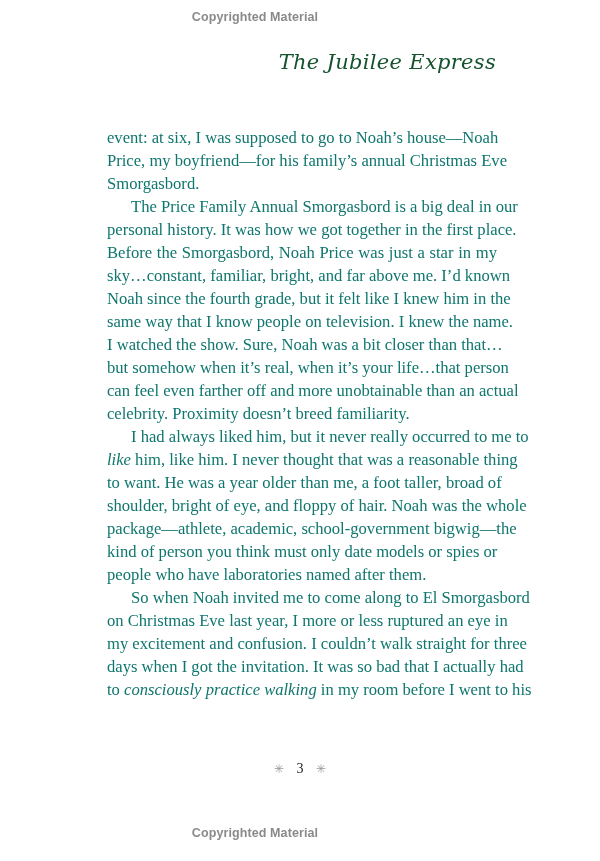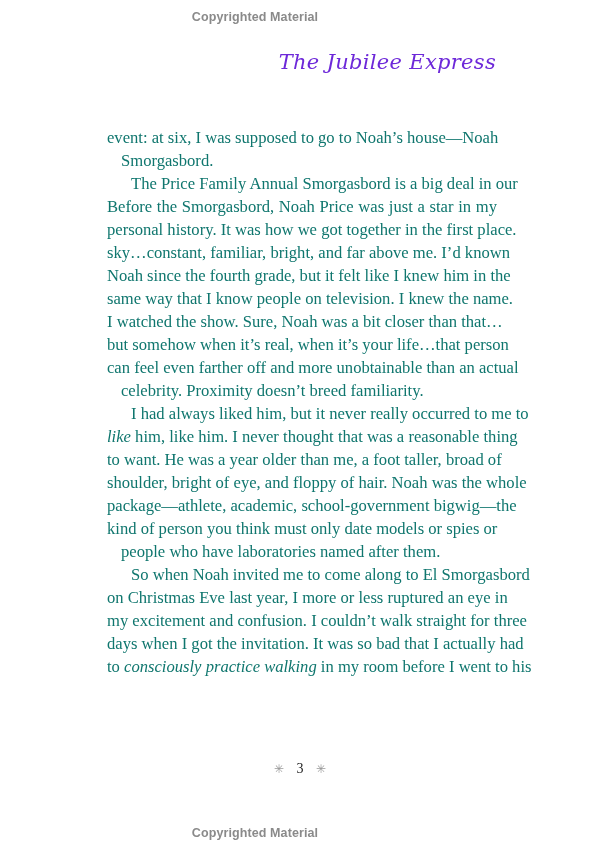--- a/index.html
+++ b/index.html
@@ -7,54 +7,55 @@
   .watermark {
     position: absolute; left: 0; width: 510px; text-align: center;
     font-family: "Liberation Sans", sans-serif; font-weight: bold;
     font-size: 12.5px; color: #8a8a8a; letter-spacing: 0.1px;
   }
   .wm-top { top: 10px; }
   .wm-bottom { top: 826px; }
   .running-head {
     position: absolute; right: 104px; top: 50px;
     font-family: "DejaVu Serif", serif; font-style: italic;
-    font-size: 21px; color: #6d28d9; letter-spacing: 0.3px;
+    font-size: 21px; color: #14532d; letter-spacing: 0.3px;
   }
   .body-text {
     position: absolute; left: 107px; top: 126px; width: 390px;
     font-family: "Liberation Serif", serif; font-size: 16.6px;
     line-height: 23px; color: #0f766e;
   }
   .para { margin: 0; text-align: justify; text-align-last: left; }
   .line { display: block; text-align: justify; text-align-last: justify; white-space: nowrap; }
-  .line.last { text-align-last: left; margin-left: 14px; }
+  .line.last { text-align-last: left; }
   .line.ind { padding-left: 24px; }
   em { font-style: italic; }
   .folio {
     position: absolute; left: 0; width: 600px; top: 761px; text-align: center;
     font-family: "Liberation Serif", serif; font-size: 14px; color: #222;
   }
   .folio .star { color: #9a9a9a; font-size: 12px; margin: 0 9px; }
 </style>
 </head>
 <body>
 
 <div class="watermark wm-top">Copyrighted Material</div>
 
 <div class="running-head">The Jubilee Express</div>
 
 <div class="body-text" id="body-text">
     <div class="para">
       <span class="line">event: at six, I was supposed to go to Noah’s house—Noah</span>
+      <span class="line">Price, my boyfriend—for his family’s annual Christmas Eve</span>
       <span class="line last">Smorgasbord.</span>
     </div>
     <div class="para">
       <span class="line ind">The Price Family Annual Smorgasbord is a big deal in our</span>
+      <span class="line">personal history. It was how we got together in the first place.</span>
       <span class="line">Before the Smorgasbord, Noah Price was just a star in my</span>
-      <span class="line">personal history. It was how we got together in the first place.</span>
       <span class="line">sky…constant, familiar, bright, and far above me. I’d known</span>
       <span class="line">Noah since the fourth grade, but it felt like I knew him in the</span>
       <span class="line">same way that I know people on television. I knew the name.</span>
       <span class="line">I watched the show. Sure, Noah was a bit closer than that…</span>
       <span class="line">but somehow when it’s real, when it’s your life…that person</span>
       <span class="line">can feel even farther off and more unobtainable than an actual</span>
       <span class="line last">celebrity. Proximity doesn’t breed familiarity.</span>
     </div>
     <div class="para">
       <span class="line ind">I had always liked him, but it never really occurred to me to</span>

